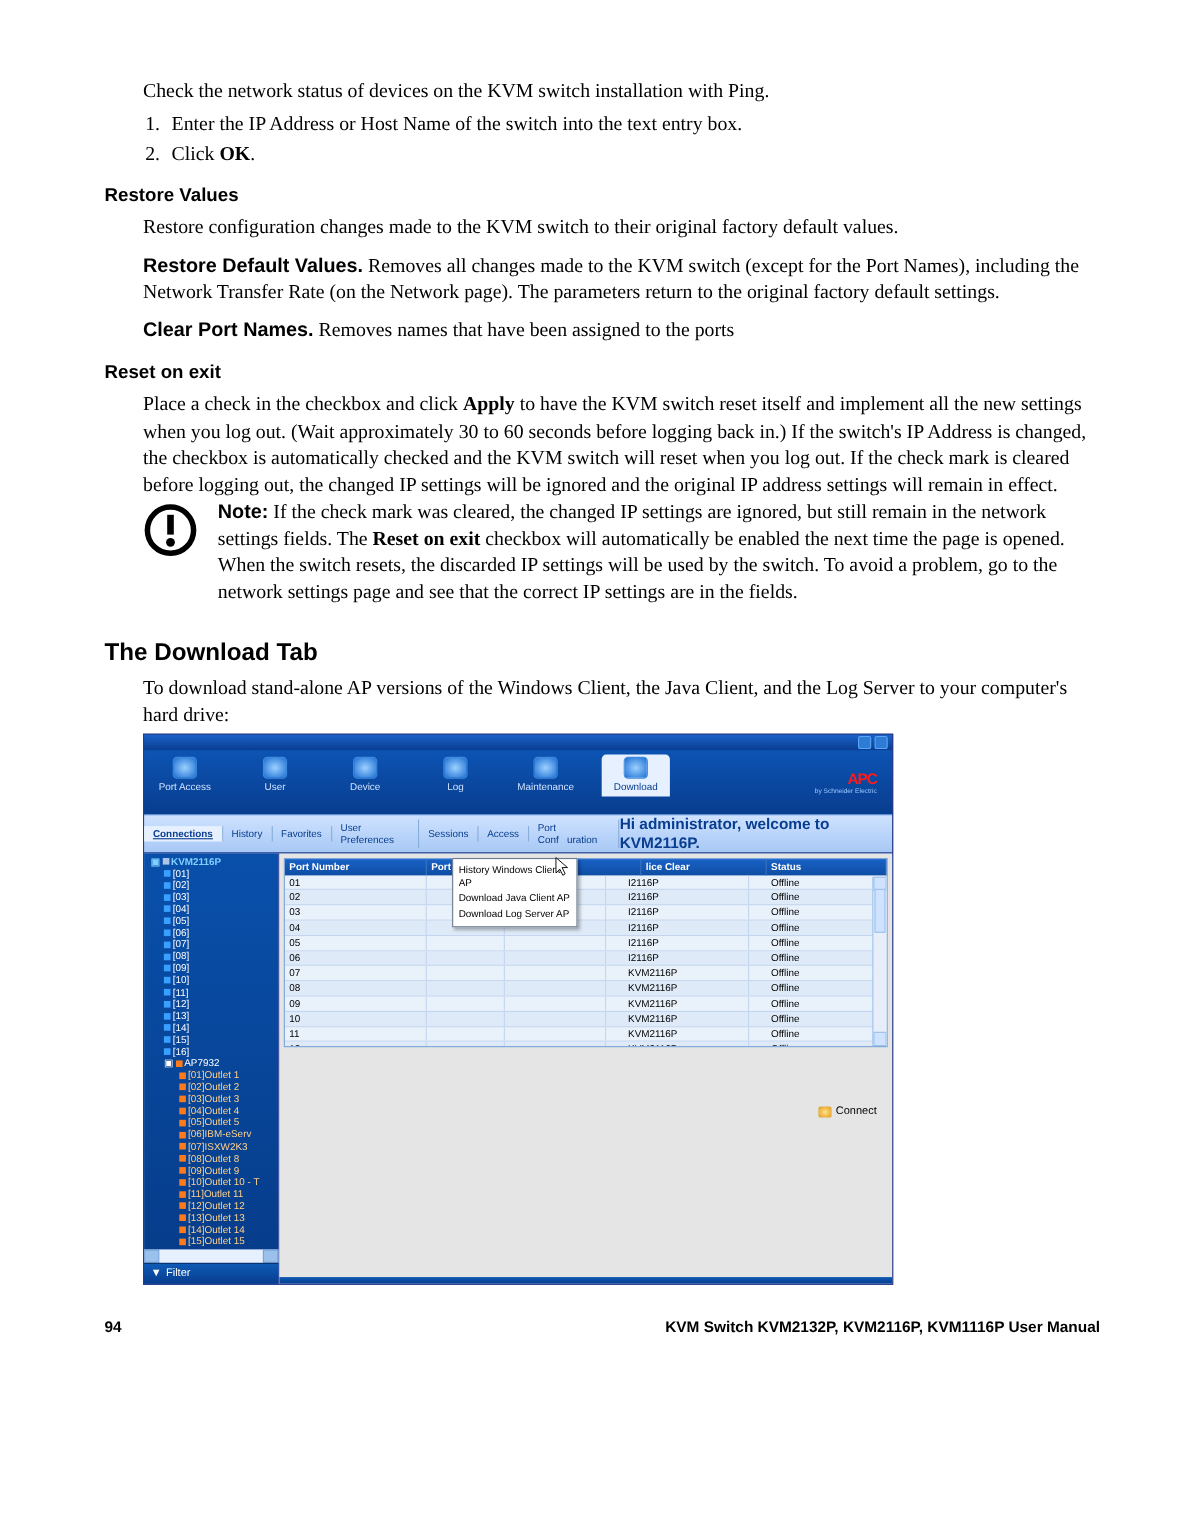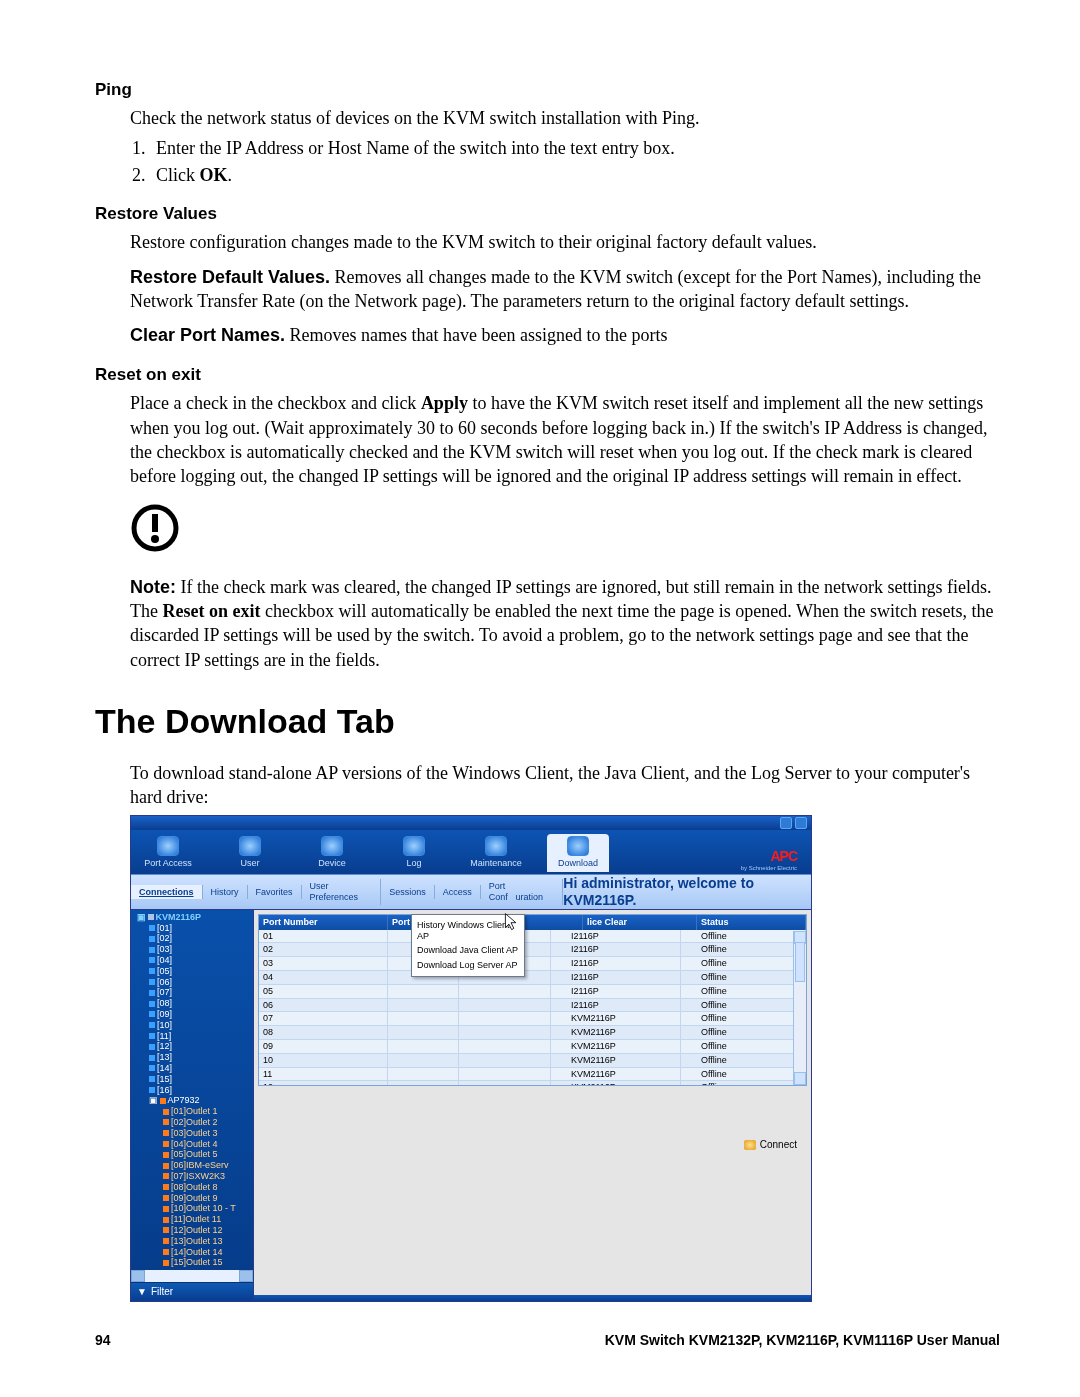--- a/index.html
+++ b/index.html
@@ -29,30 +29,28 @@
     padding: 0;
   }
   .ol li {
     font-size: 18px;
     margin: 6px 0;
     padding-left: 6px;
   }
   .h1 {
     font-family: Arial, Helvetica, sans-serif;
     font-weight: bold;
-    font-size: 34px;
-    margin: 30px 0 20px 0;
+    font-size: 22px;
+    margin: 30px 0 7px 0;
   }
   .bold { font-weight: bold; }
   .note-row {
     display: flex;
     gap: 18px;
     margin-left: 35px;
-    margin-top: 10px;
-    flex-direction: column;
   }
   .note-icon {
     width: 50px;
     flex: 0 0 50px;
     padding-top: 4px;
   }
   .note-text {
     font-size: 18px;
     line-height: 1.35;
   }
@@ -87,21 +85,21 @@
   }
   .tb-btn {
     width: 10px; height: 10px;
     border-radius: 2px;
     background: #2e7bd6;
     border: 1px solid #5aa7f5;
   }
   .main-tabs {
     display: flex;
     background: linear-gradient(#0d54b3,#083d8f);
-    padding: 4px 6px 2px 6px;
+    padding: 4px 6px 16px 6px;
     align-items: flex-end;
     gap: 20px;
   }
   .main-tab {
     display: flex;
     flex-direction: column;
     align-items: center;
     width: 62px;
     padding: 2px 0 3px 0;
     color: #cfe3ff;
@@ -255,21 +253,20 @@
   .content-foot{
     position:absolute; left:0; right:0; bottom:0; height:6px;
     background: linear-gradient(#0e5ab5,#083d8f);
   }
 </style>
 </head>
 <body>
 
 <div class="page">
 
-  <div class="h3">Ping</div>
   <div class="body-indent">Check the network status of devices on the KVM switch installation with Ping.</div>
   <ol class="ol">
     <li>Enter the IP Address or Host Name of the switch into the text entry box.</li>
     <li><span>Click </span><span class="bold">OK</span><span>.</span></li>
   </ol>
 
   <div class="h3" style="margin-top:18px">Restore Values</div>
   <div class="body-indent">Restore configuration changes made to the KVM switch to their original factory default values.</div>
   <div class="body-indent" style="margin-top:10px">
     <span class="bold" style="font-family:Arial">Restore Default Values.</span><span> Removes all changes made to the KVM switch (except for the Port Names), including the Network Transfer Rate (on the Network page). The parameters return to the original factory default settings.</span>

